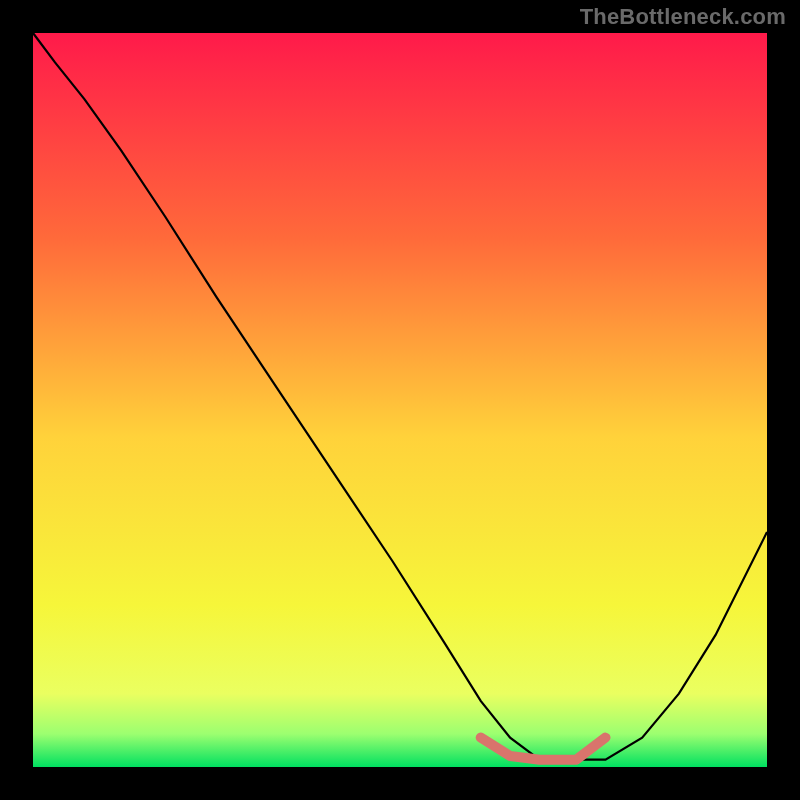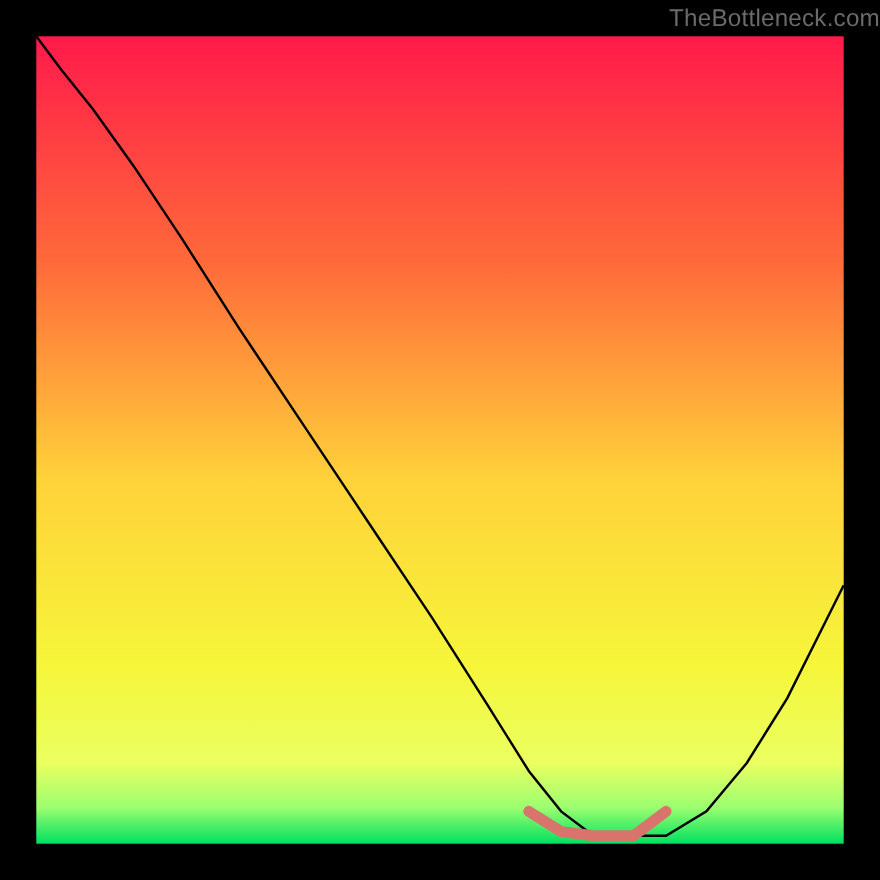--- a/index.html
+++ b/index.html
@@ -13,24 +13,24 @@
   }
   .container {
     position: relative;
     width: 800px;
     height: 800px;
     background: #000;
   }
   .watermark {
     position: absolute;
     top: 4px;
-    right: 0;
+    right: 14px;
     color: #6a6a6a;
     font-size: 22px;
-    font-weight: 400;
+    font-weight: 700;
     letter-spacing: 0.2px;
     z-index: 10;
   }
   svg {
     position: absolute;
     top: 0;
     left: 0;
     display: block;
   }
 </style>

